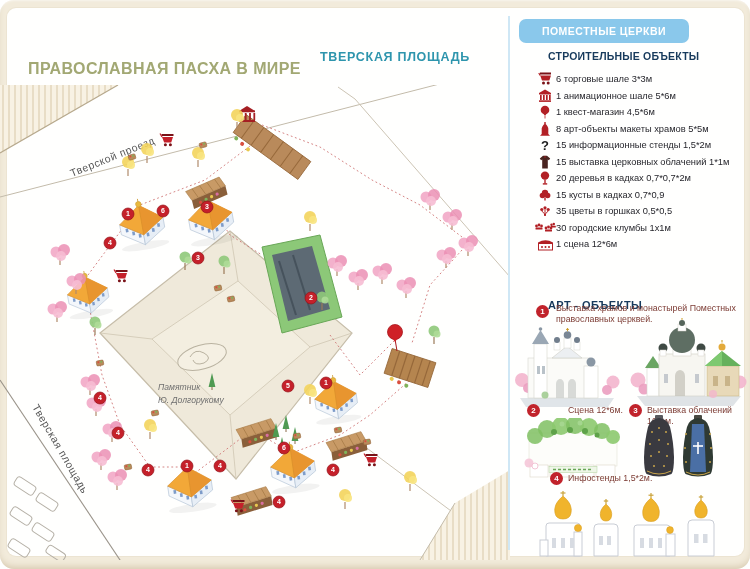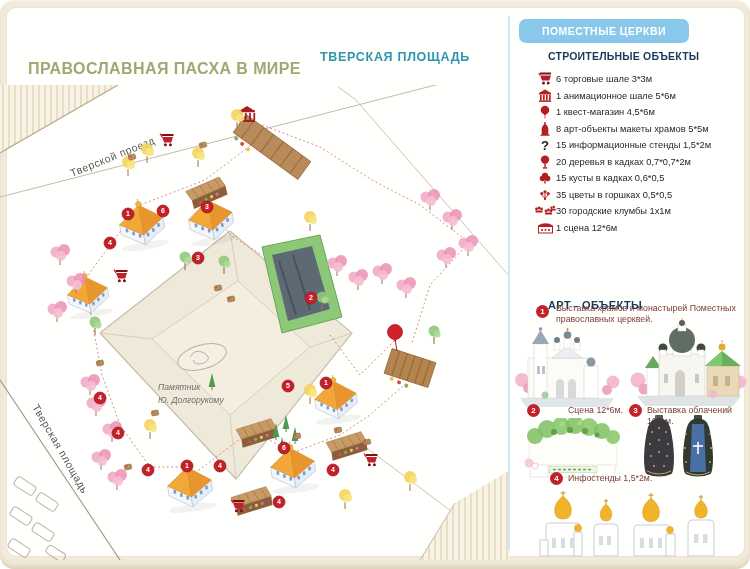--- a/index.html
+++ b/index.html
@@ -417,37 +417,46 @@
   </div>
   <div class="lrow">
     <span class="licon">
       <span style="font-size:13px;font-weight:bold;color:#1c1c1c;line-height:1;">?</span>
     </span>
     <span class="ltxt">15 информационные стенды 1,5*2м</span>
   </div>
   <div class="lrow">
     <span class="licon">
       <svg width="14" height="14" viewBox="0 0 14 14">
+          <path d="M5,0.8 h4 l3.2,2.6 -1.3,1.9 -1.1,-0.7 V13.5 H4.2 V4.6 l-1.1,0.7 L1.8,3.4 Z" fill="#4a2420"></path>
+          <line x1="7" y1="0.8" x2="7" y2="3" stroke="#b22025" stroke-width="0.8"></line>
+        </svg>
+    </span>
+    <span class="ltxt">15 выставка церковных облачений 1*1м</span>
+  </div>
+  <div class="lrow">
+    <span class="licon">
+      <svg width="14" height="14" viewBox="0 0 14 14">
           <circle cx="7" cy="4.6" r="4.2" fill="#b22025"></circle>
           <rect x="6.3" y="8.5" width="1.4" height="4" fill="#b22025"></rect>
           <rect x="4.8" y="12.2" width="4.4" height="1.4" fill="#b22025"></rect>
         </svg>
     </span>
     <span class="ltxt">20 деревья в кадках 0,7*0,7*2м</span>
   </div>
   <div class="lrow">
     <span class="licon">
       <svg width="14" height="12" viewBox="0 0 14 12">
           <circle cx="4.5" cy="6.5" r="2.8" fill="#b22025"></circle>
           <circle cx="7" cy="4" r="3.2" fill="#b22025"></circle>
           <circle cx="9.6" cy="6.5" r="2.8" fill="#b22025"></circle>
           <rect x="6.3" y="8.5" width="1.4" height="3" fill="#b22025"></rect>
         </svg>
     </span>
-    <span class="ltxt">15 кусты в кадках 0,6*0,5</span>
+    <span class="ltxt">15 кусты в кадках 0,7*0,9</span>
   </div>
   <div class="lrow">
     <span class="licon">
       <svg width="14" height="12" viewBox="0 0 14 12">
           <circle cx="3.8" cy="4.5" r="1.6" fill="#b22025"></circle>
           <circle cx="7" cy="2.8" r="1.6" fill="#b22025"></circle>
           <circle cx="10.2" cy="4.5" r="1.6" fill="#b22025"></circle>
           <path d="M3.8,6 Q7,8.5 7,11 M7,4.4 V11 M10.2,6 Q7,8.5 7,11" fill="none" stroke="#b22025" stroke-width="1"></path>
         </svg>
     </span>

